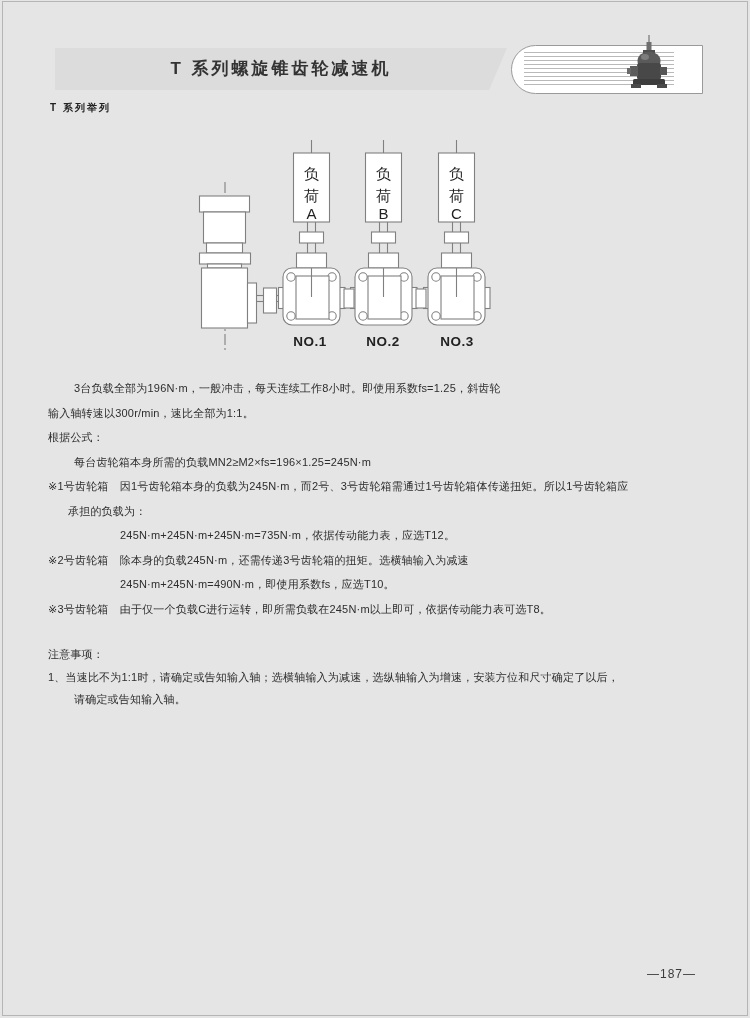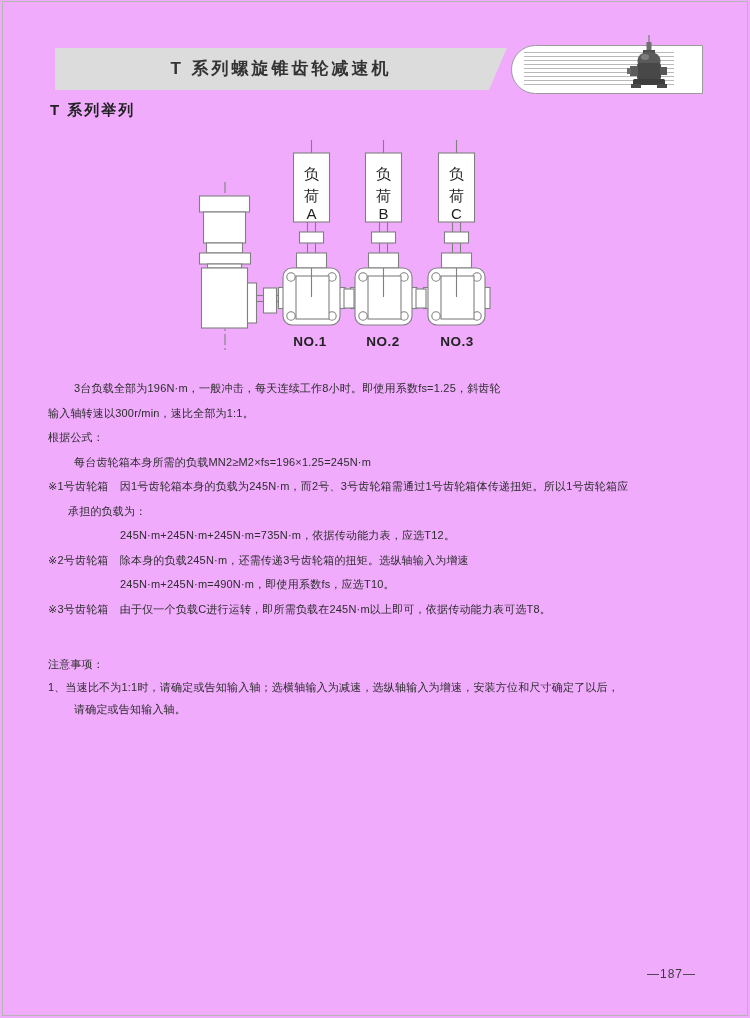--- a/index.html
+++ b/index.html
@@ -1,17 +1,17 @@
 <!DOCTYPE html>
 <html><head>
 <meta charset="utf-8">
 <style>
   html,body{margin:0;padding:0;background:#ffffff;}
   .page{
-    position:relative;width:750px;height:1018px;background:#f0abfc;overflow:hidden;
+    position:relative;width:750px;height:1018px;background:#e5e5e5;overflow:hidden;
     font-family:"Liberation Sans","DejaVu Sans",sans-serif;color:#2f2f2f;
   }
   .page-frame{
     position:absolute;left:2px;top:1px;right:2px;bottom:2px;
     border:1px solid #b5b5b5;pointer-events:none;
   }
   
   .title-bar{
     position:absolute;left:55px;top:48px;width:452px;height:42px;
     background:#dcdcdc;
@@ -26,37 +26,37 @@
     border:1px solid #9a9a9a;border-radius:26px 0 0 26px;background:#fff;
   }
   .hatch{
     position:absolute;left:12px;top:6px;width:150px;height:35px;
     background:repeating-linear-gradient(to bottom,#b9b9b9 0 1px,transparent 1px 4px);
   }
   .gear-photo{position:absolute;right:26px;top:-11px;width:54px;height:58px;}
   
   .section-title{
     position:absolute;left:50px;top:101px;margin:0;
-    font-size:15px;font-weight:bold;letter-spacing:2px;color:#222;
+    font-size:10px;font-weight:bold;letter-spacing:2px;color:#222;
   }
   
   .diagram{position:absolute;left:180px;top:135px;}
   .diagram text{font-family:"Liberation Sans","DejaVu Sans",sans-serif;}
   .load-char{font-size:15px;fill:#222;text-anchor:middle;}
   .unit-label{font-size:13.5px;font-weight:600;fill:#222;text-anchor:middle;letter-spacing:.5px;}
   
   .content{
     position:absolute;left:48px;top:376px;width:660px;
     font-size:11px;line-height:24.5px;color:#2d2d2d;letter-spacing:.2px;
   }
   .content p{margin:0;}
   .ind2{text-indent:26px;}
   .ind15{text-indent:20px;}
   .ind55{text-indent:72px;}
-  .notes{margin-top:32px;line-height:22.5px;}
+  .notes{margin-top:22px;line-height:22.5px;}
   .notes p{margin:0;}
   .page-number{
     position:absolute;right:54px;top:967px;font-size:12px;letter-spacing:1px;color:#3a3a3a;margin-left:24px;
   }
 </style>
 </head>
 <body>
 
 <div class="page">
   <div class="page-frame"></div>
@@ -164,21 +164,21 @@
   </svg>
 
   <div class="content">
     <p class="ind2">3台负载全部为196N·m，一般冲击，每天连续工作8小时。即使用系数fs=1.25，斜齿轮</p>
     <p>输入轴转速以300r/min，速比全部为1:1。</p>
     <p>根据公式：</p>
     <p class="ind2">每台齿轮箱本身所需的负载MN2≥M2×fs=196×1.25=245N·m</p>
     <p>※1号齿轮箱　因1号齿轮箱本身的负载为245N·m，而2号、3号齿轮箱需通过1号齿轮箱体传递扭矩。所以1号齿轮箱应</p>
     <p class="ind15">承担的负载为：</p>
     <p class="ind55">245N·m+245N·m+245N·m=735N·m，依据传动能力表，应选T12。</p>
-    <p>※2号齿轮箱　除本身的负载245N·m，还需传递3号齿轮箱的扭矩。选纵轴输入为增速</p>
+    <p>※2号齿轮箱　除本身的负载245N·m，还需传递3号齿轮箱的扭矩。选横轴输入为减速</p>
     <p class="ind55">245N·m+245N·m=490N·m，即使用系数fs，应选T10。</p>
     <p>※3号齿轮箱　由于仅一个负载C进行运转，即所需负载在245N·m以上即可，依据传动能力表可选T8。</p>
 
     <div class="notes">
       <p>注意事项：</p>
       <p>1、当速比不为1:1时，请确定或告知输入轴；选横轴输入为减速，选纵轴输入为增速，安装方位和尺寸确定了以后，</p>
       <p class="ind2">请确定或告知输入轴。</p>
     </div>
   </div>
 

